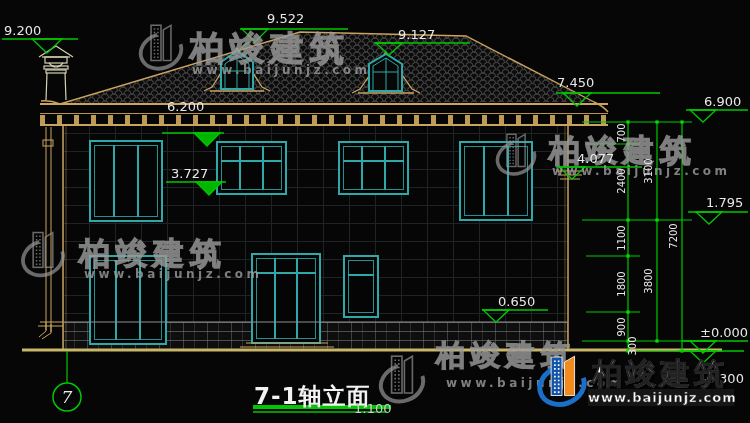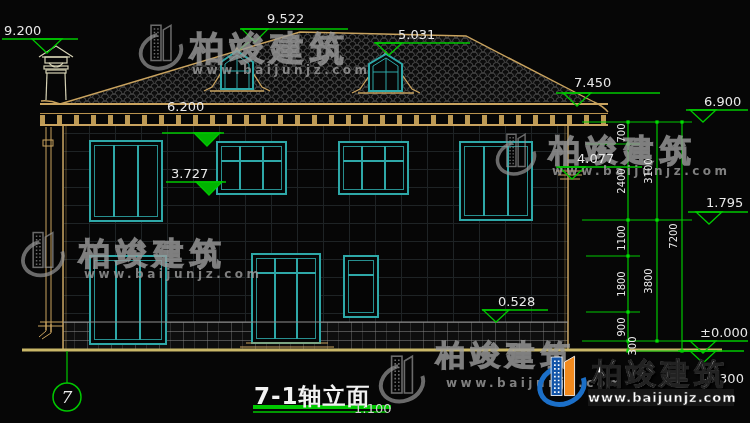--- a/index.html
+++ b/index.html
@@ -218,28 +218,28 @@
       <line x1="67" y1="383" x2="67" y2="351" stroke-width="1.2"></line>
     </g>
     <g stroke="#00c800">
       <line x1="253" y1="407" x2="391" y2="407" stroke-width="4"></line>
       <line x1="253" y1="412" x2="387" y2="412" stroke-width="1.5"></line>
     </g>
   </svg>
 
   <span class="lbl" style="left:4px;top:24px">9.200</span>
   <span class="lbl" style="left:267px;top:12px">9.522</span>
-  <span class="lbl" style="left:398px;top:28px">5.031</span>
-  <span class="lbl" style="left:574px;top:76px">7.450</span>
+  <span class="lbl" style="left:398px;top:28px">9.127</span>
+  <span class="lbl" style="left:557px;top:76px">7.450</span>
   <span class="lbl" style="left:704px;top:95px">6.900</span>
   <span class="lbl" style="left:167px;top:100px">6.200</span>
   <span class="lbl" style="left:577px;top:152px">4.077</span>
   <span class="lbl" style="left:171px;top:167px">3.727</span>
   <span class="lbl" style="left:706px;top:196px">1.795</span>
-  <span class="lbl" style="left:498px;top:295px">0.528</span>
+  <span class="lbl" style="left:498px;top:295px">0.650</span>
   <span class="lbl" style="left:700px;top:326px">±0.000</span>
   <span class="lbl under-logo" style="left:702px;top:372px">-0.300</span>
 
   <span class="dim" style="left:622px;top:133px">700</span>
   <span class="dim" style="left:622px;top:181px">2400</span>
   <span class="dim" style="left:622px;top:238px">1100</span>
   <span class="dim" style="left:622px;top:284px">1800</span>
   <span class="dim" style="left:622px;top:327px">900</span>
   <span class="dim" style="left:633px;top:346px">300</span>
   <span class="dim" style="left:649px;top:171px">3100</span>

